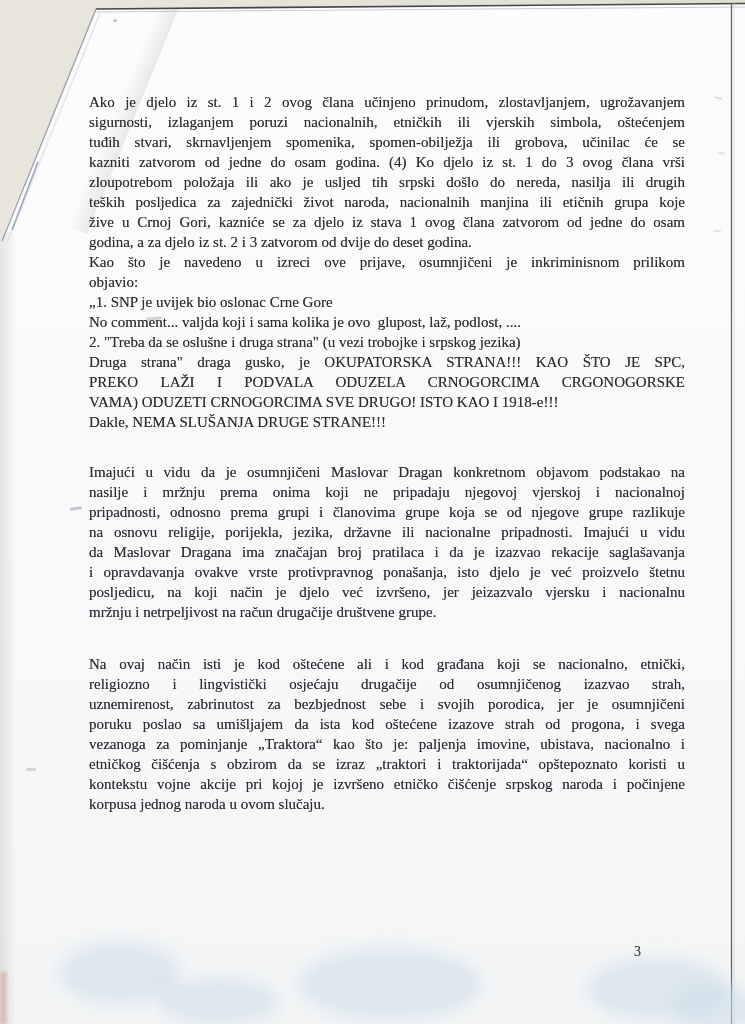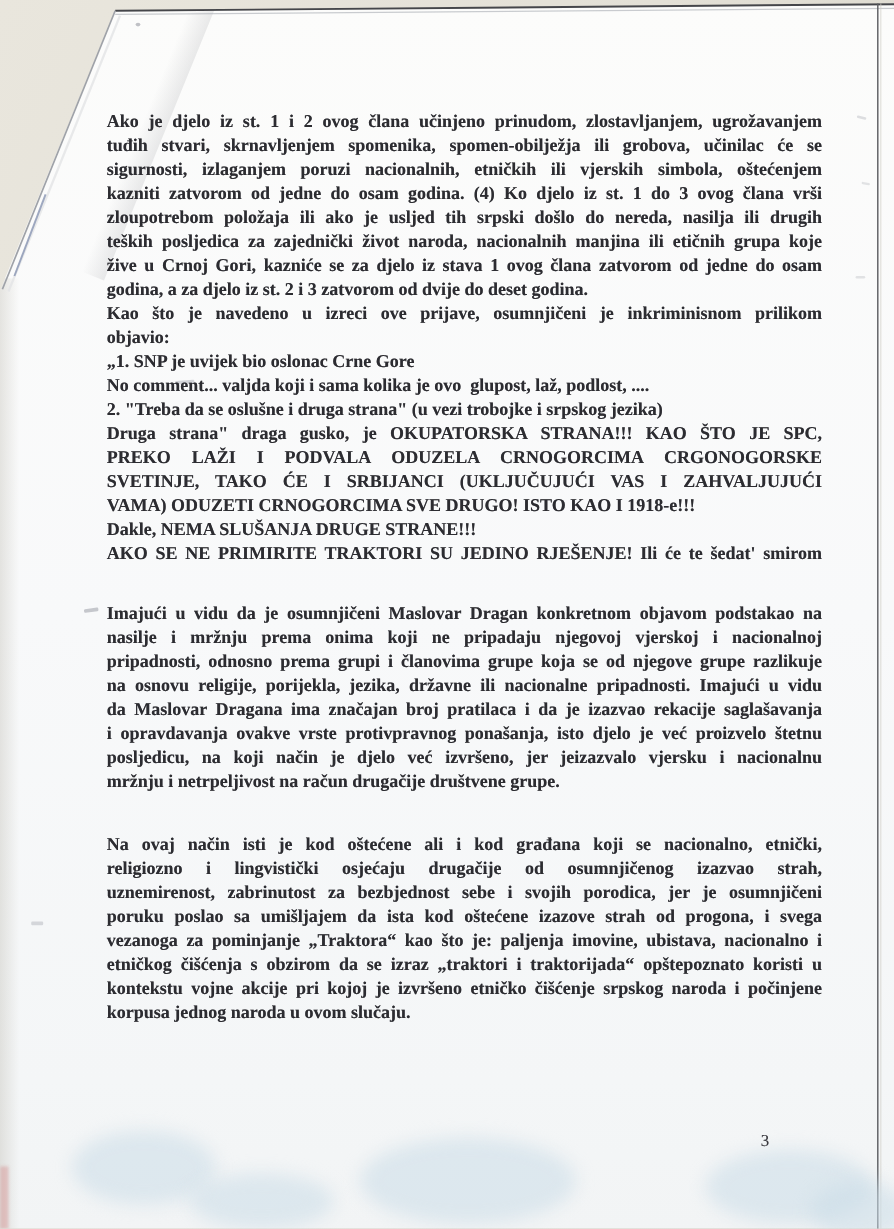--- a/index.html
+++ b/index.html
@@ -21,21 +21,20 @@
   .paper::after{ 
     content:'';position:absolute;left:-6px;top:96px;width:268px;height:20px;
     transform:rotate(112.2deg);transform-origin:center;
     background:linear-gradient(to bottom,rgba(130,132,138,.16),rgba(130,132,138,0));
   }
   svg.edges{position:absolute;inset:0;pointer-events:none;}
   .text{
     position:absolute;left:89px;top:92px;width:596px;
     font-size:15px;line-height:20px;color:#2c2c31;
     text-shadow:0 0 .5px rgba(44,44,50,.55);
-    font-weight:bold;
   }
   .para{margin:0;}
   .line{height:20px;white-space:pre-wrap;}
   .line.j{white-space:normal;text-align:justify;text-align-last:justify;}
   .pagenum{
     position:absolute;left:634px;top:944px;font-size:14px;color:#3b3b40;
     text-shadow:0 0 .5px rgba(60,60,65,.5);
   }
   .blotch{position:absolute;border-radius:50%;filter:blur(7px);background:rgba(203,221,231,.55);}
   .artifact{position:absolute;background:rgba(80,84,100,.5);border-radius:1px;}
@@ -73,40 +72,38 @@
   <div class="artifact" style="left:26px;top:768px;width:10px;height:3px;opacity:.4;"></div>
   <div class="artifact" style="left:714px;top:97px;width:8px;height:2px;opacity:.35;transform:rotate(14deg);"></div>
   <div class="artifact" style="left:718px;top:152px;width:7px;height:2px;opacity:.3;transform:rotate(10deg);"></div>
   <div class="artifact" style="left:713px;top:230px;width:8px;height:2px;opacity:.3;"></div>
   <div class="speck" style="left:113px;top:19px;width:4px;height:3px;"></div>
   <div class="pink-edge"></div>
 
   <div class="text">
       <div class="para" style="margin-top: 0px;">
         <div class="line j">Ako je djelo iz st. 1 i 2 ovog člana učinjeno prinudom, zlostavljanjem, ugrožavanjem</div>
+        <div class="line j">sigurnosti, izlaganjem poruzi nacionalnih, etničkih ili vjerskih simbola, oštećenjem</div>
         <div class="line j">tuđih stvari, skrnavljenjem spomenika, spomen-obilježja ili grobova, učinilac će se</div>
-        <div class="line j">sigurnosti, izlaganjem poruzi nacionalnih, etničkih ili vjerskih simbola, oštećenjem</div>
         <div class="line j">kazniti zatvorom od jedne do osam godina. (4) Ko djelo iz st. 1 do 3 ovog člana vrši</div>
         <div class="line j">zloupotrebom položaja ili ako je usljed tih srpski došlo do nereda, nasilja ili drugih</div>
         <div class="line j">teških posljedica za zajednički život naroda, nacionalnih manjina ili etičnih grupa koje</div>
         <div class="line j">žive u Crnoj Gori, kazniće se za djelo iz stava 1 ovog člana zatvorom od jedne do osam</div>
         <div class="line">godina, a za djelo iz st. 2 i 3 zatvorom od dvije do deset godina.</div>
       </div>
       <div class="para" style="">
         <div class="line j">Kao što je navedeno u izreci ove prijave, osumnjičeni je inkriminisnom prilikom</div>
         <div class="line">objavio:</div>
         <div class="line">„1. SNP je uvijek bio oslonac Crne Gore</div>
         <div class="line">No comment... valjda koji i sama kolika je ovo  glupost, laž, podlost, ....</div>
         <div class="line">2. "Treba da se oslušne i druga strana" (u vezi trobojke i srpskog jezika)</div>
         <div class="line j">Druga strana" draga gusko, je OKUPATORSKA STRANA!!! KAO ŠTO JE SPC,</div>
         <div class="line j">PREKO LAŽI I PODVALA ODUZELA CRNOGORCIMA CRGONOGORSKE</div>
-        <div class="line j">SVETINJE, TAKO ĆE I SRBIJANCI (UKLJUČUJUĆI VAS I ZAHVALJUJUĆI</div>
         <div class="line">VAMA) ODUZETI CRNOGORCIMA SVE DRUGO! ISTO KAO I 1918-e!!!</div>
         <div class="line">Dakle, NEMA SLUŠANJA DRUGE STRANE!!!</div>
-        <div class="line j">AKO SE NE PRIMIRITE TRAKTORI SU JEDINO RJEŠENJE! Ili će te šedat' smirom</div>
       </div>
       <div class="para" style="margin-top: 30px;">
         <div class="line j">Imajući u vidu da je osumnjičeni Maslovar Dragan konkretnom objavom podstakao na</div>
         <div class="line j">nasilje i mržnju prema onima koji ne pripadaju njegovoj vjerskoj i nacionalnoj</div>
         <div class="line j">pripadnosti, odnosno prema grupi i članovima grupe koja se od njegove grupe razlikuje</div>
         <div class="line j">na osnovu religije, porijekla, jezika, državne ili nacionalne pripadnosti. Imajući u vidu</div>
         <div class="line j">da Maslovar Dragana ima značajan broj pratilaca i da je izazvao rekacije saglašavanja</div>
         <div class="line j">i opravdavanja ovakve vrste protivpravnog ponašanja, isto djelo je već proizvelo štetnu</div>
         <div class="line j">posljedicu, na koji način je djelo već izvršeno, jer jeizazvalo vjersku i nacionalnu</div>
         <div class="line">mržnju i netrpeljivost na račun drugačije društvene grupe.</div>

